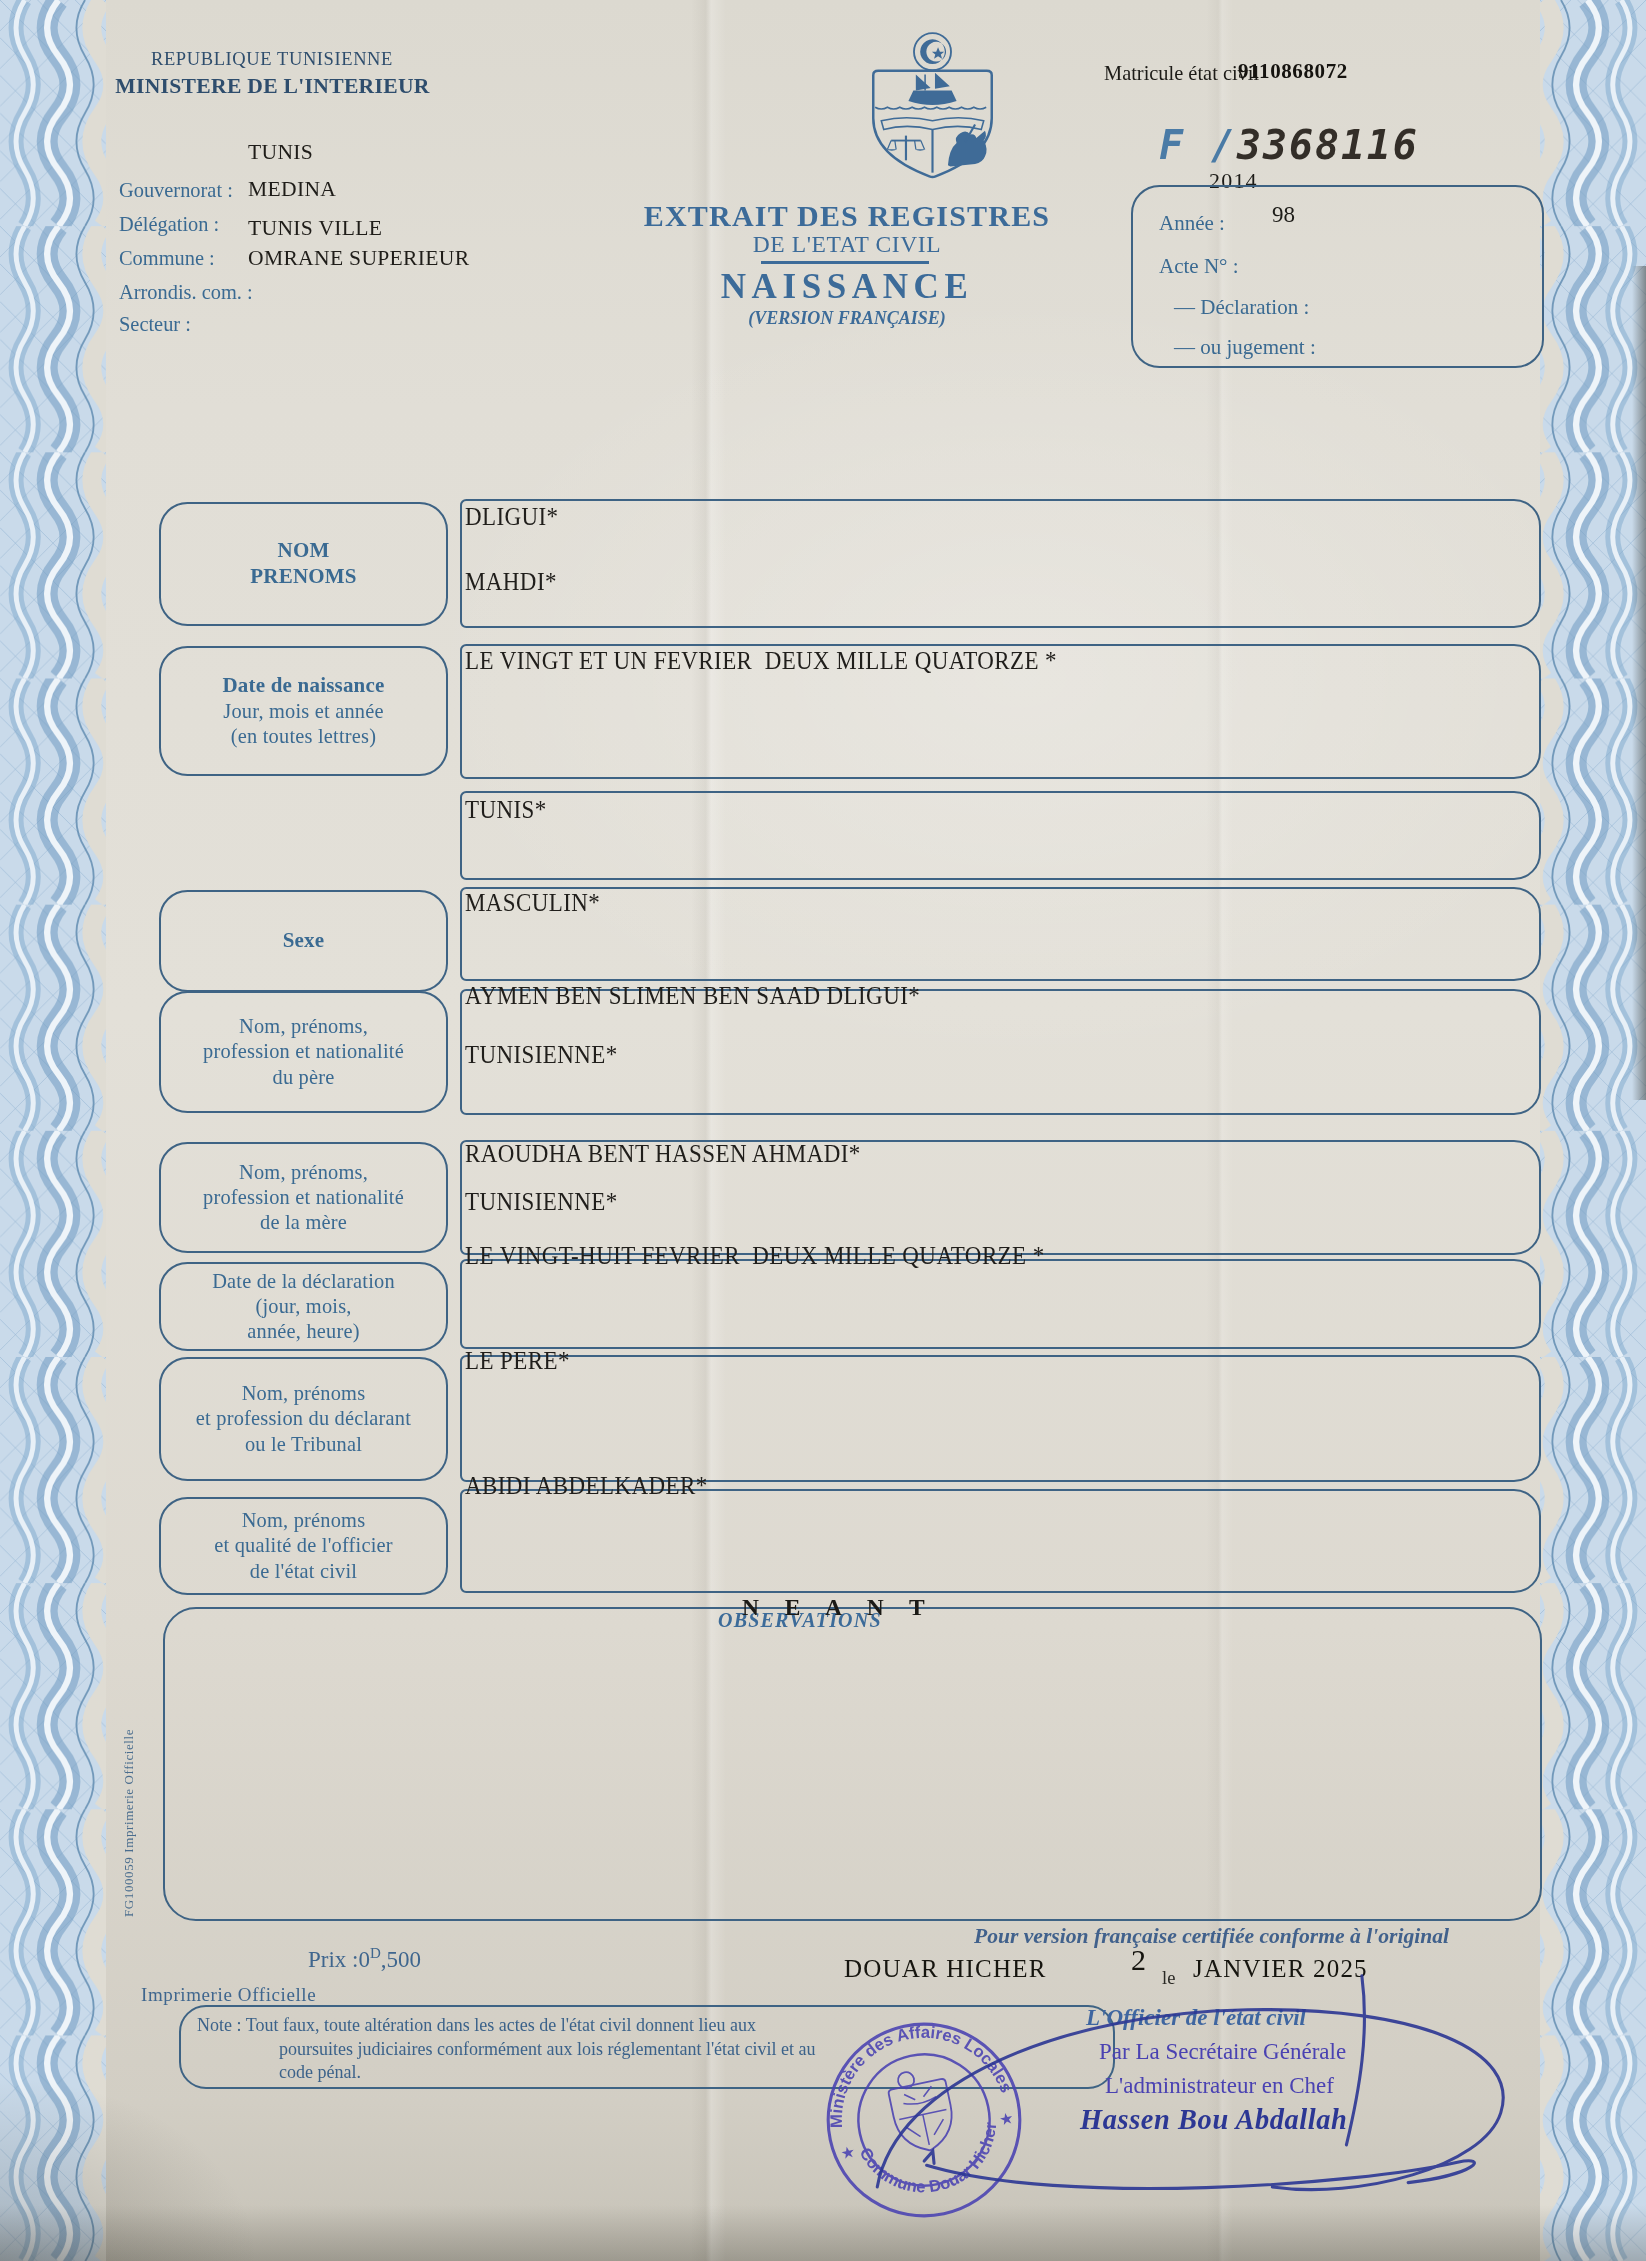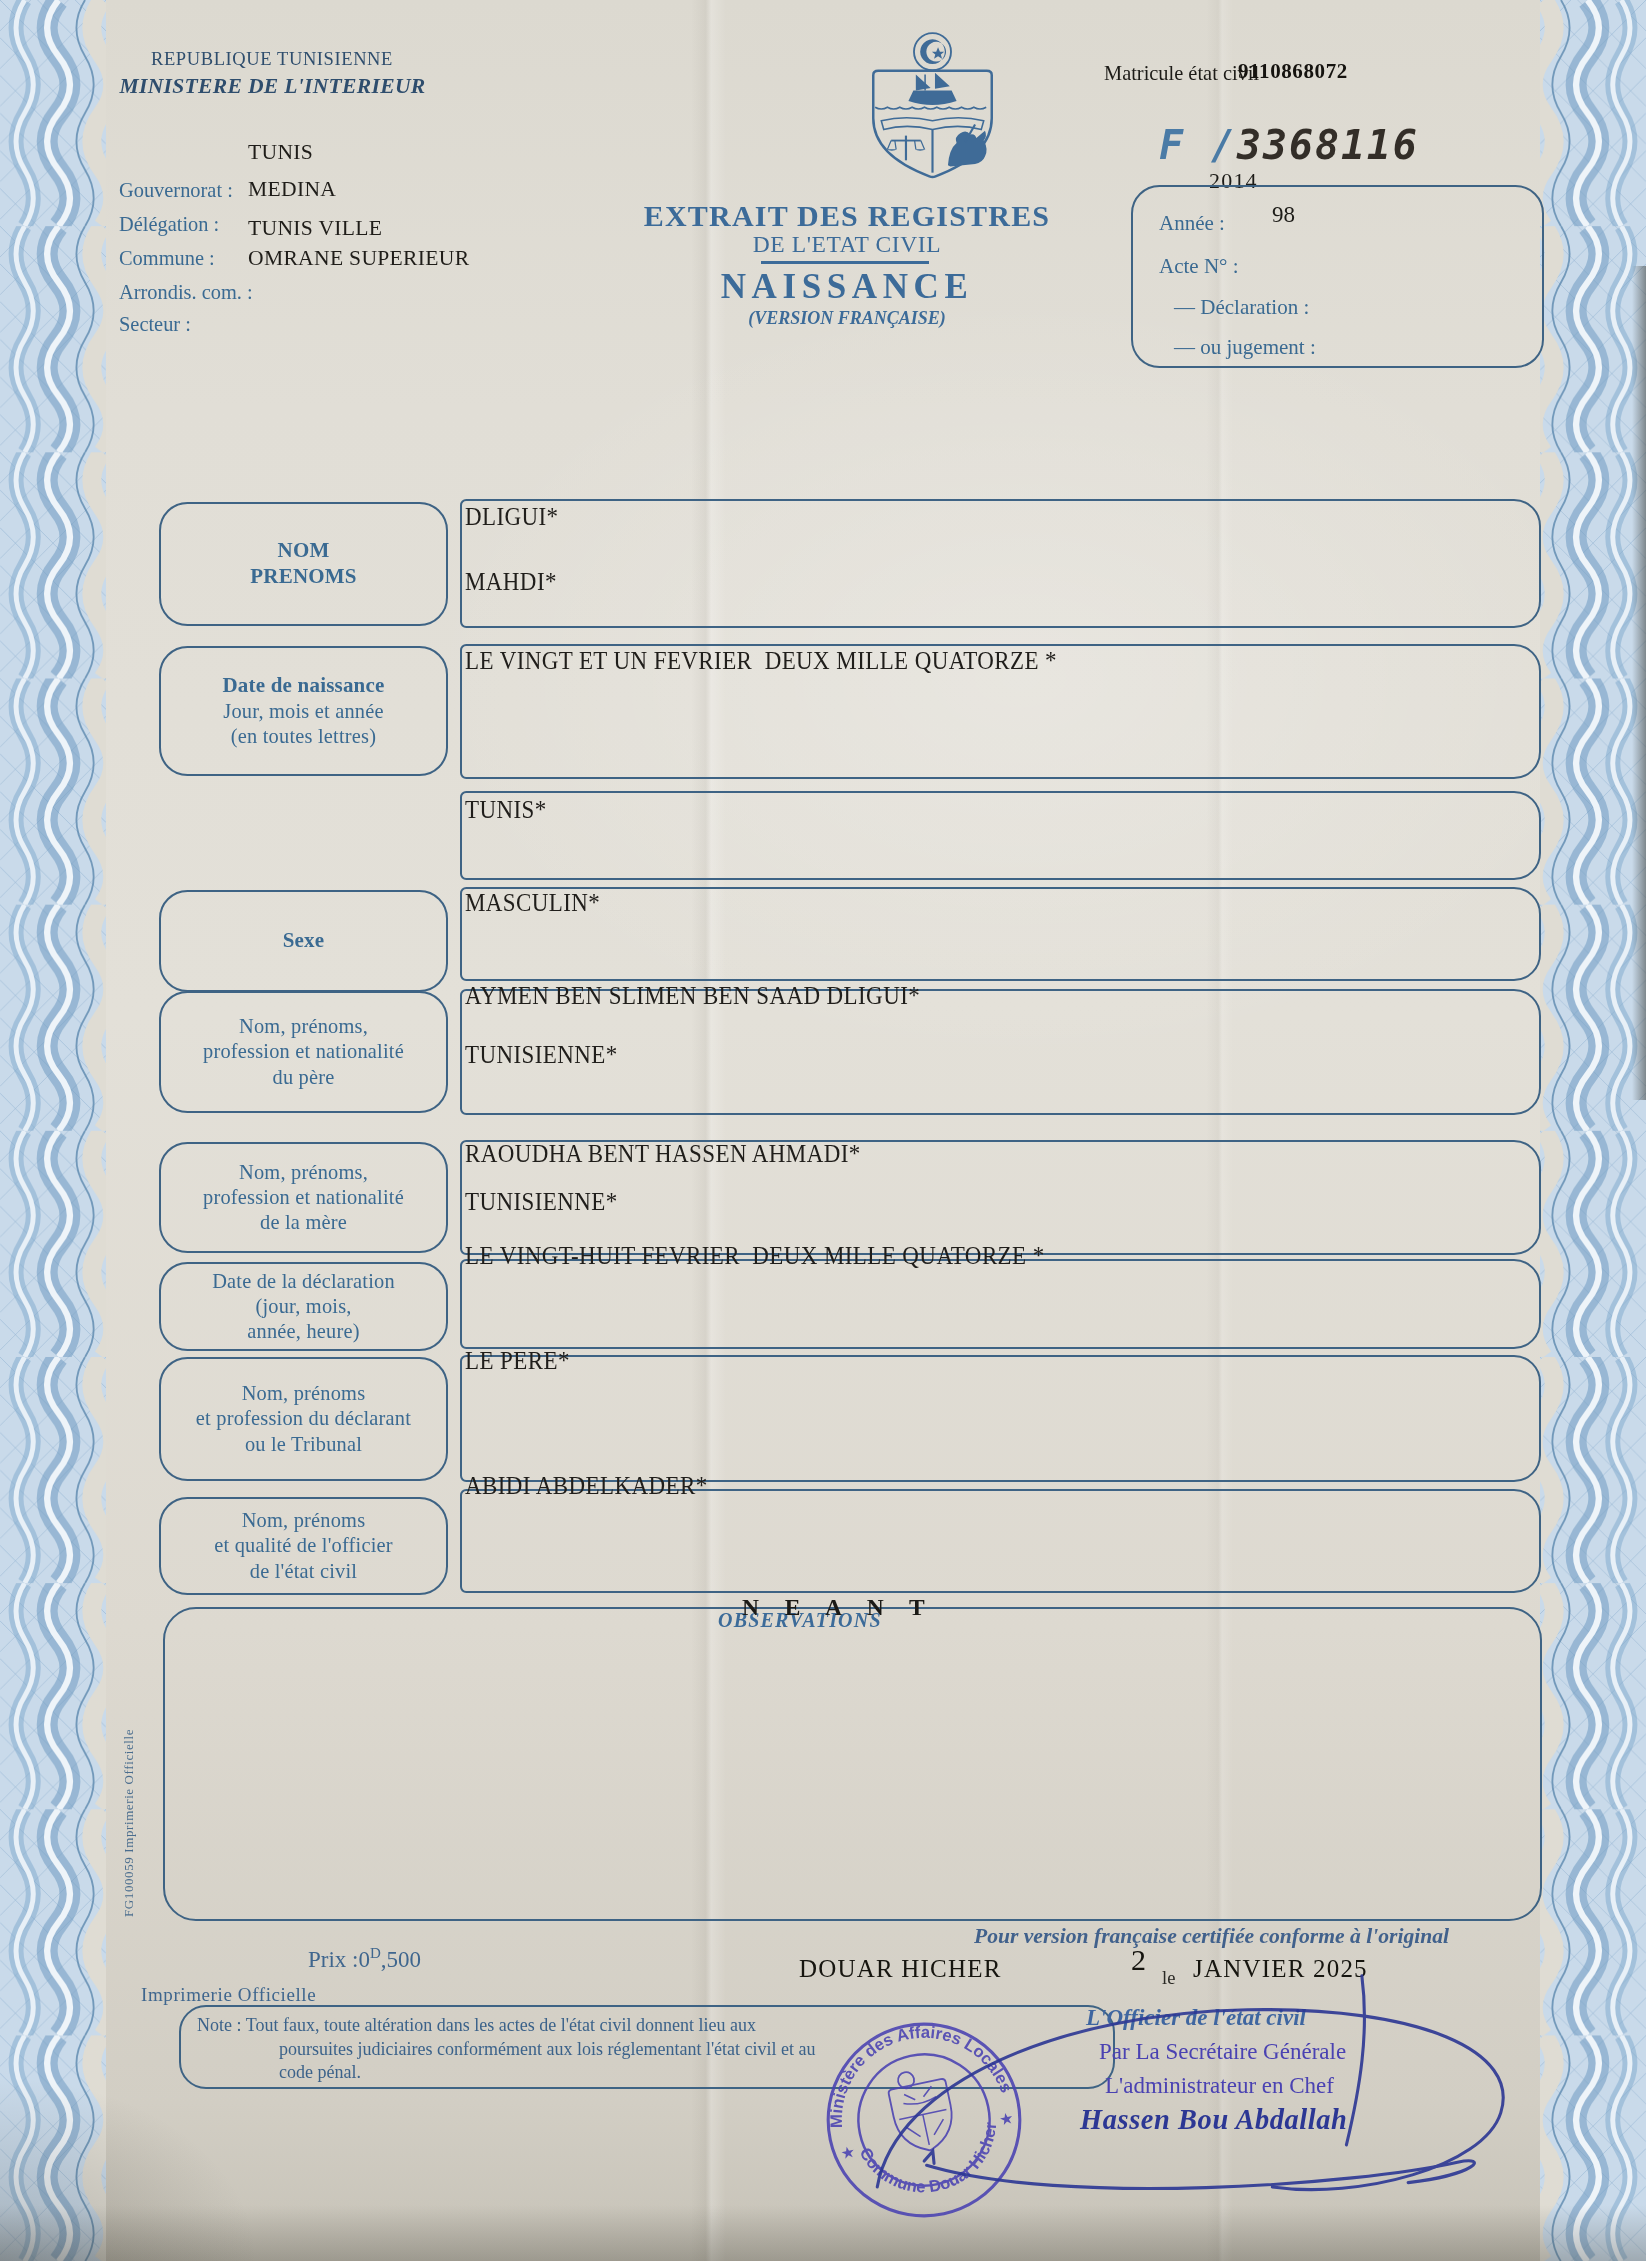--- a/index.html
+++ b/index.html
@@ -15,21 +15,21 @@
   .g-band.right{right:0;transform:scaleX(-1);}
   
   .crease-v{position:absolute;top:0;height:2261px;pointer-events:none;}
   .cv1{left:691px;width:35px;background:linear-gradient(90deg,transparent,rgba(92,86,74,.07) 42%,rgba(255,255,255,.22) 58%,transparent);}
   .cv2{left:1206px;width:27px;background:linear-gradient(90deg,transparent,rgba(92,86,74,.05) 45%,rgba(255,255,255,.15) 60%,transparent);}
   .bottom-shade{position:absolute;left:0;right:0;bottom:0;height:56px;background:linear-gradient(0deg,rgba(62,60,50,.30),transparent);}
   .corner-shadow{position:absolute;left:0;bottom:0;width:260px;height:185px;background:radial-gradient(ellipse at 0% 100%,rgba(50,48,40,.25),transparent 70%);}
   .edge-dark{position:absolute;right:0;top:266px;height:834px;width:13.6px;background:linear-gradient(90deg,transparent,rgba(52,54,48,.5));}
   
   .republic{left:105px;top:49px;width:334px;text-align:center;font-size:18.5px;letter-spacing:0.6px;color:#2e4d6d;}
-  .ministry{left:87px;top:74px;width:371px;text-align:center;font-size:21.6px;font-weight:bold;letter-spacing:0.3px;color:#2e4d6d;font-style:italic;}
+  .ministry{left:87px;top:74px;width:371px;text-align:center;font-size:21.6px;font-weight:bold;letter-spacing:0.3px;color:#2e4d6d;}
   .hlabel{left:119px;font-size:20.4px;color:#3a6a92;}
   .hvalue{left:248px;font-size:21.6px;color:#1f1d19;letter-spacing:0.3px;}
   .matricule-label{left:1104px;top:62px;font-size:20.4px;color:#1c1b17;}
   .matricule-value{left:1238px;top:59px;font-size:21px;font-weight:bold;letter-spacing:0.6px;color:#15130f;}
   .fline{left:1159px;top:122px;font-family:"DejaVu Sans Mono",monospace;font-weight:bold;font-size:40px;letter-spacing:1.9px;font-style:italic;}
   .fprefix{color:#4a7ba6;}
   .fnumber{color:#332e28;}
   .year2014{left:1209px;top:168px;font-size:22px;color:#1d1c18;letter-spacing:1.2px;}
   .acte-box{left:1131px;top:185px;width:413px;height:183px;border:2.5px solid #3e6384;border-radius:28.4px;box-sizing:border-box;}
   .acte-box .al{position:absolute;font-size:21px;color:#3a6a92;}
@@ -48,21 +48,21 @@
   .val{position:absolute;font-size:23px;color:#201e1b;letter-spacing:0.4px;white-space:pre;z-index:5;transform:scaleY(1.07);transform-origin:top left;}
   .obs-box{position:absolute;left:163px;top:1607px;width:1379px;height:314px;border:2.5px solid #3e6384;border-radius:33px;box-sizing:border-box;}
   .neant{left:742px;top:1594px;font-size:23.5px;font-weight:bold;letter-spacing:10px;color:#1b1a16;z-index:6;}
   .observations{left:718px;top:1609px;font-size:20px;font-weight:bold;font-style:italic;letter-spacing:1.2px;color:#3c6b99;z-index:5;}
   
   .side-code{left:121px;top:1725px;height:192px;writing-mode:vertical-rl;transform:rotate(180deg);font-size:13px;color:#4a6d8e;letter-spacing:0.6px;}
   .printer{left:141px;top:1952px;font-size:19px;color:#3f668e;letter-spacing:0.6px;margin-top:32px;}
   .price{left:308px;top:1945px;font-size:23px;color:#3f668e;}
   .price sup{font-size:15px;}
   .certify{left:890px;top:1924px;width:643px;text-align:center;font-size:21.6px;font-style:italic;font-weight:bold;color:#41618c;}
-  .place{left:799px;top:1955px;font-size:25px;letter-spacing:1.2px;color:#16150f;}
+  .place{left:844px;top:1955px;font-size:25px;letter-spacing:1.2px;color:#16150f;}
   .hand-day{left:1131px;top:1943px;font-size:30px;color:#15140f;}
   .le-word{left:1162px;top:1968px;font-size:18.5px;color:#2a2925;}
   .month-year{left:1193px;top:1955px;font-size:25px;letter-spacing:1.2px;color:#16150f;}
   .note-box{position:absolute;left:179px;top:2005px;width:936px;height:84px;border:2.5px solid #3e6384;border-radius:27px;box-sizing:border-box;}
   .note-l{position:absolute;font-size:18px;color:#3b628a;z-index:4;}
   .officer-title{left:1086px;top:2005px;font-size:23px;font-weight:bold;font-style:italic;color:#3f66a0;z-index:7;}
   .by-secretary{left:1099px;top:2039px;font-size:23px;color:#4a42b2;z-index:7;}
   .admin-chief{left:1105px;top:2073px;font-size:23px;color:#4a42b2;z-index:7;}
   .signature-name{left:1080px;top:2104px;font-size:28.4px;font-weight:bold;font-style:italic;color:#2c3794;z-index:8;letter-spacing:0.6px;}
   .stamp-svg{left:822px;top:2018px;z-index:6;transform:rotate(-12deg);}

